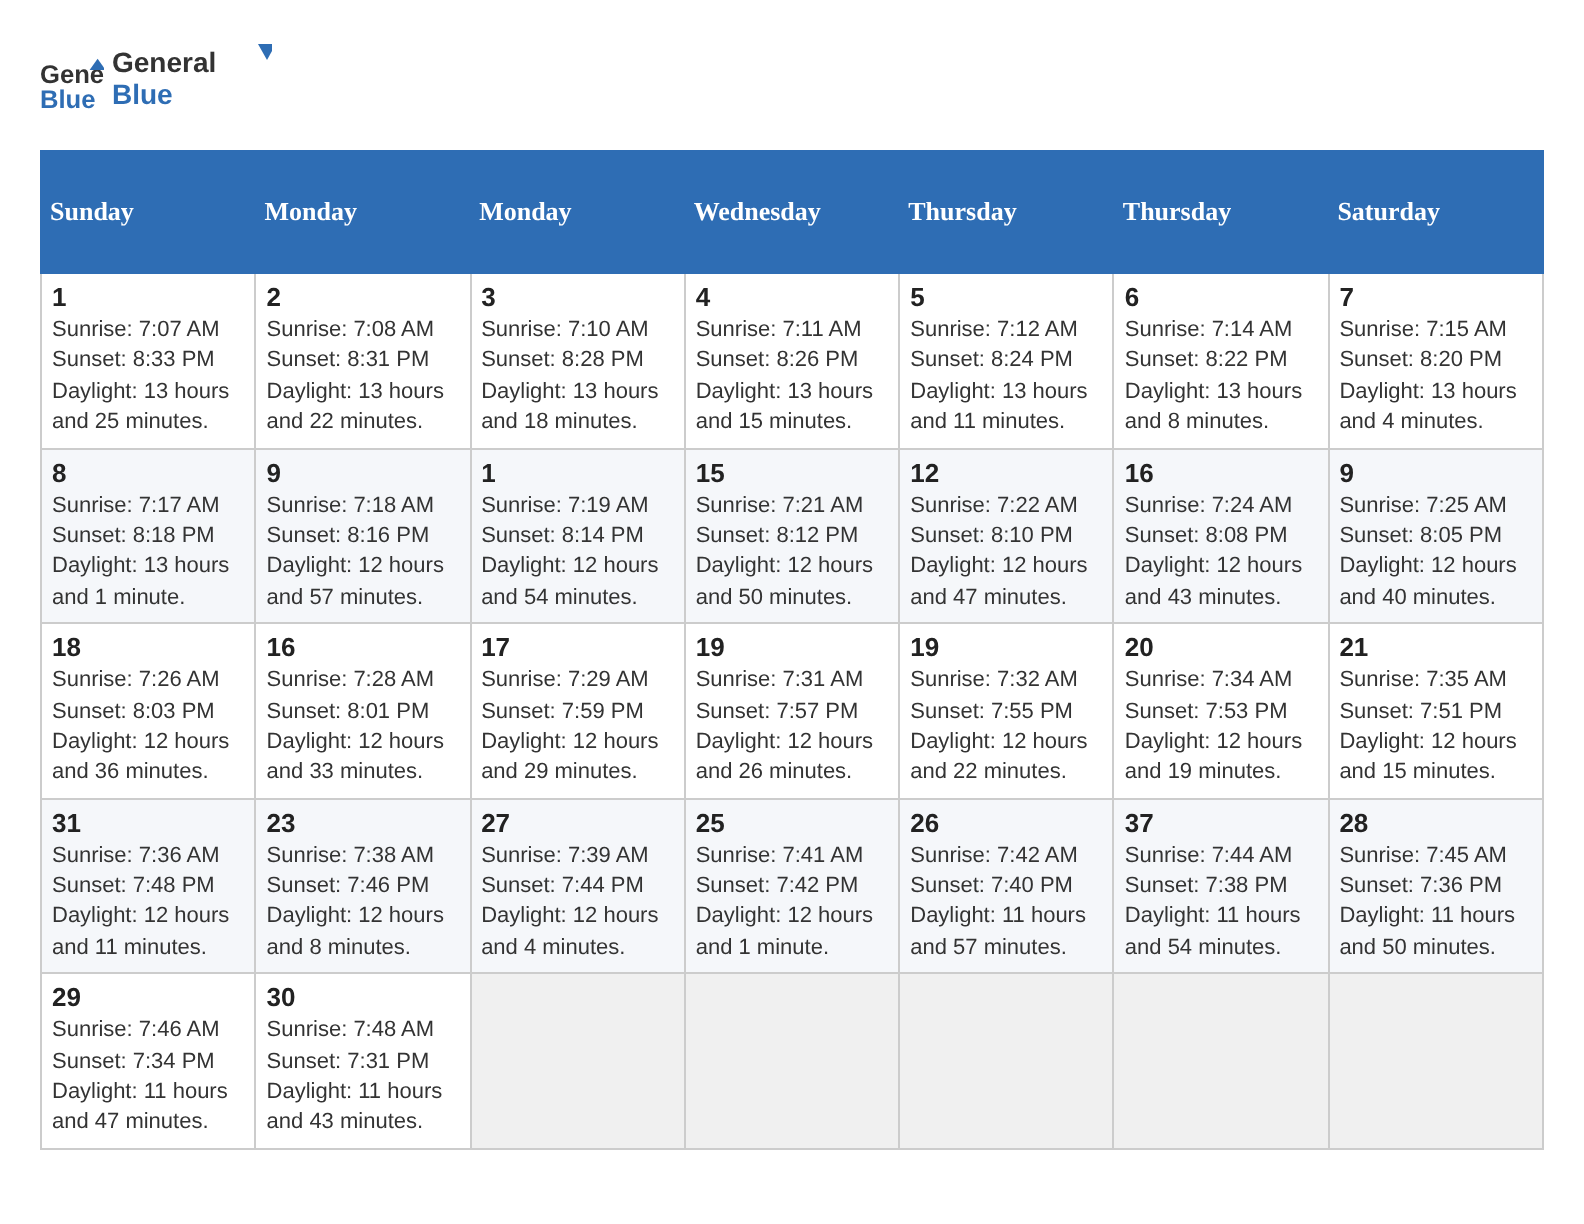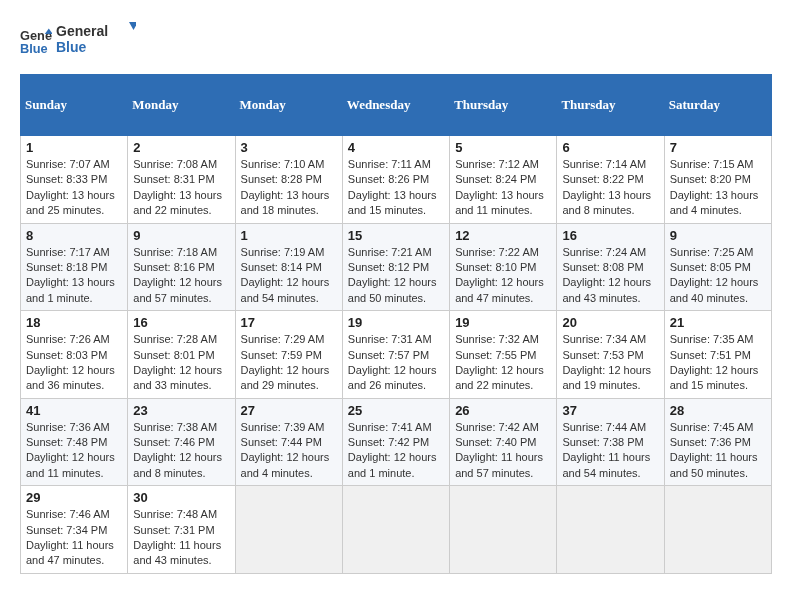--- a/index.html
+++ b/index.html
@@ -200,21 +200,21 @@
           <span class="day-num">20</span>
           <div class="cell-text">Sunrise: 7:34 AM<br>Sunset: 7:53 PM<br>Daylight: 12 hours and 19 minutes.</div>
         </td>
         <td>
           <span class="day-num">21</span>
           <div class="cell-text">Sunrise: 7:35 AM<br>Sunset: 7:51 PM<br>Daylight: 12 hours and 15 minutes.</div>
         </td>
       </tr>
       <tr>
         <td>
-          <span class="day-num">41</span>
+          <span class="day-num">31</span>
           <div class="cell-text">Sunrise: 7:36 AM<br>Sunset: 7:48 PM<br>Daylight: 12 hours and 11 minutes.</div>
         </td>
         <td>
           <span class="day-num">23</span>
           <div class="cell-text">Sunrise: 7:38 AM<br>Sunset: 7:46 PM<br>Daylight: 12 hours and 8 minutes.</div>
         </td>
         <td>
           <span class="day-num">27</span>
           <div class="cell-text">Sunrise: 7:39 AM<br>Sunset: 7:44 PM<br>Daylight: 12 hours and 4 minutes.</div>
         </td>

